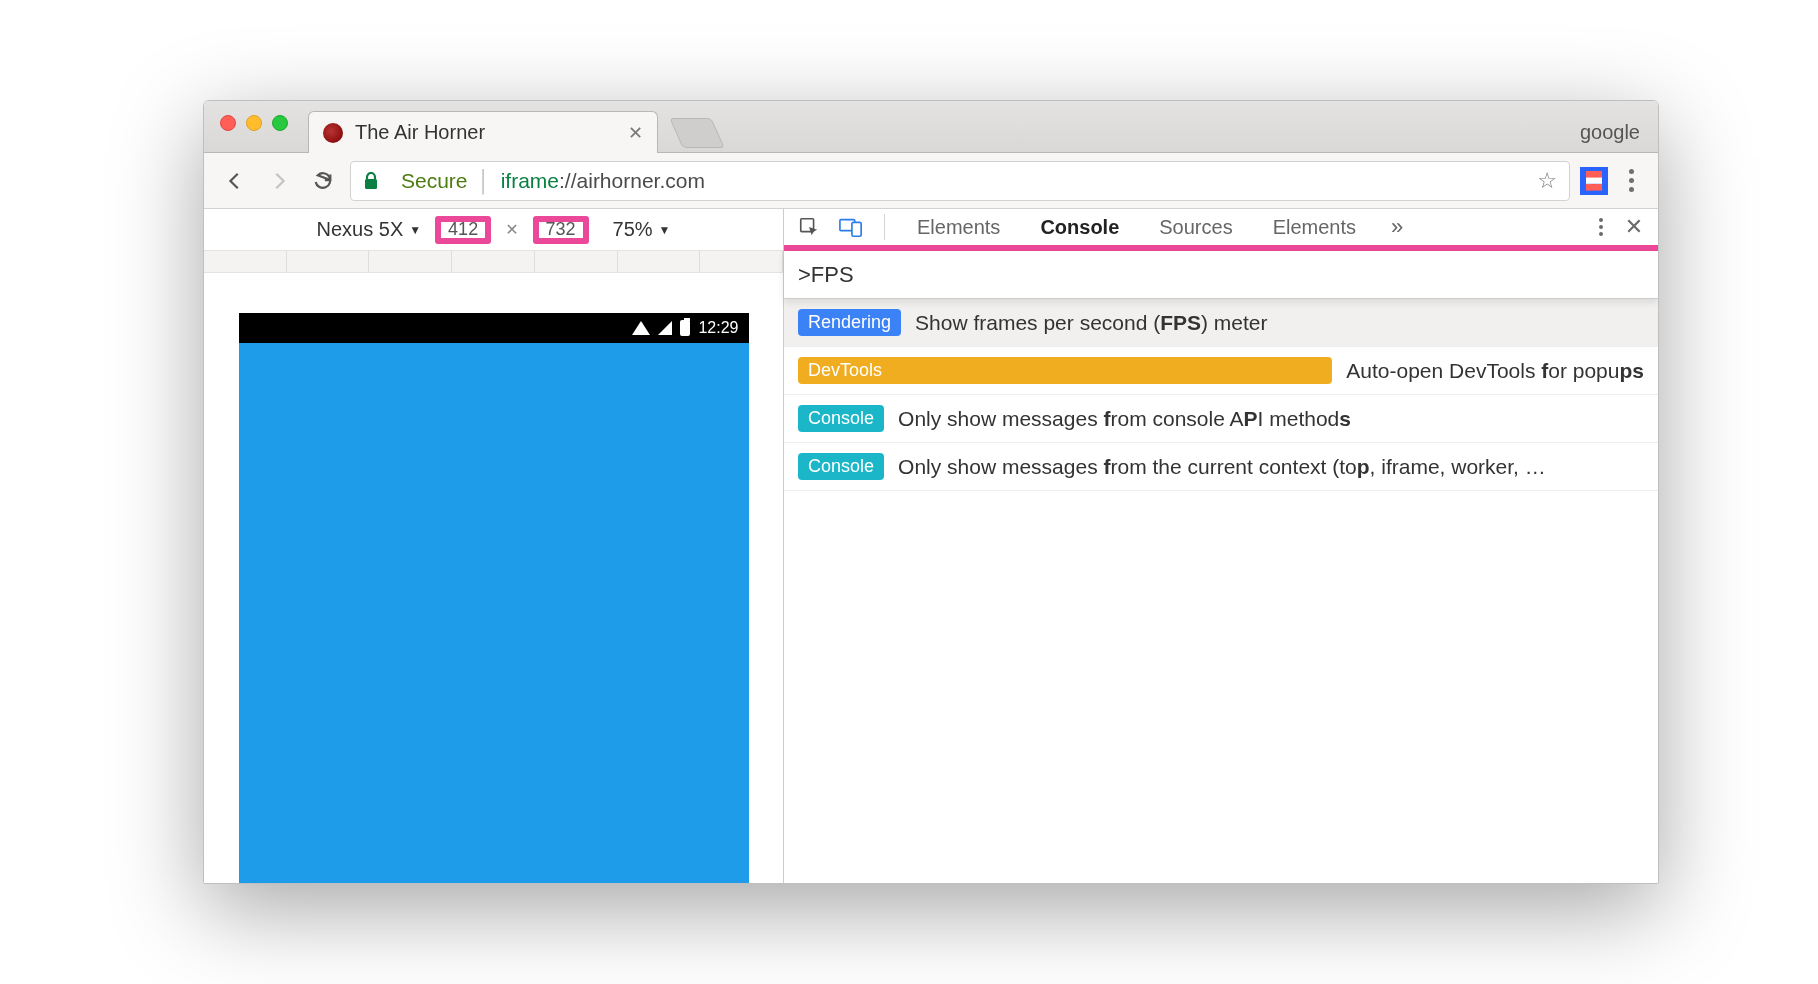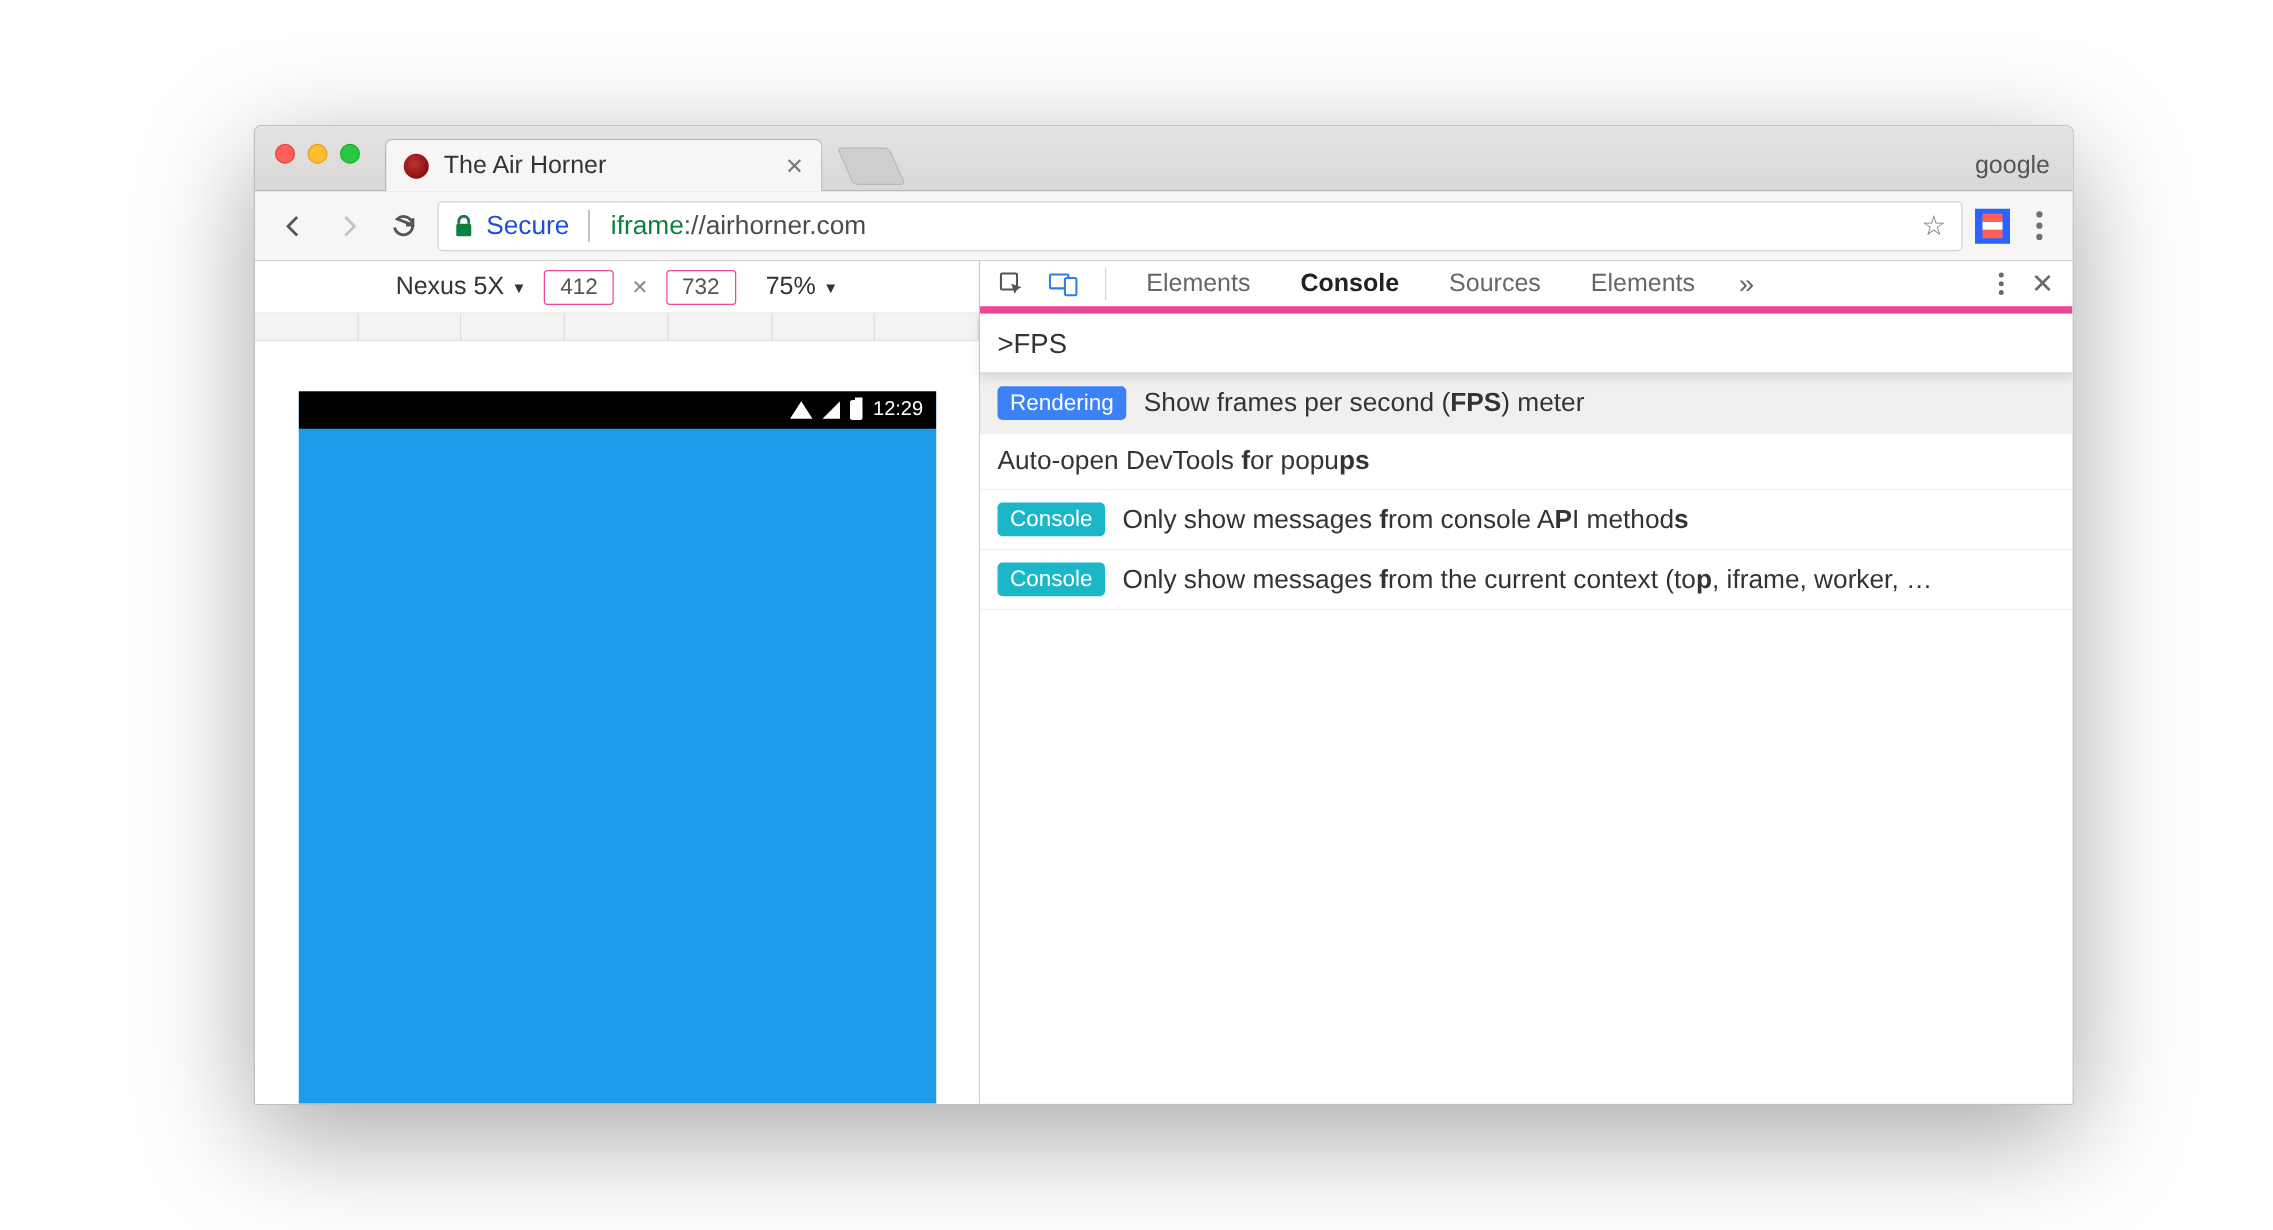--- a/index.html
+++ b/index.html
@@ -99,21 +99,21 @@
     background:#fff;
     border:1px solid #d3d2d0;
     border-radius:4px;
     display:flex;
     align-items:center;
     padding:0 12px;
     gap:10px;
     font-size:21px;
   }
   .lock-icon { color:#0b8043; font-size:18px; }
-  .secure-text { color:#1d4ed8; }
+  .secure-text { color:#4d7c0f;margin-left:12px; }
   .sep { color:#bfbfbf; }
   .url-proto { color:#0b8043; }
   .url-rest  { color:#4b4b4b; }
   .star-icon { margin-left:auto; color:#777; font-size:22px; }
 
   .ext-icon {
     width:28px; height:28px;
     display:flex;
     background:#2b63ff;
     position:relative;
@@ -149,21 +149,21 @@
     align-items:center;
     justify-content:center;
     gap:14px;
     font-size:20px;
     color:#333;
     border-bottom:1px solid #e4e3e2;
   }
   .device-name{ display:flex; align-items:center; gap:6px;}
   .device-name .tri, .zoom .tri{ font-size:12px; }
   .dim-input{
-    width:56px;height:28px;border:1px solid #ec4899;border-radius:3px;
+    width:56px;height:28px;border:6px solid #ec4899;border-radius:3px;
     text-align:center;font-size:18px;color:#555;background:#fff;
   }
   .dim-x{ color:#888; font-size:16px;}
   .zoom{ display:flex; align-items:center; gap:6px; margin-left:10px;}
 
   .ruler{
     height:22px;
     background:#f4f3f2;
     border-bottom:1px solid #e4e3e2;
     display:flex;
@@ -398,20 +398,21 @@
           <span>&gt;FPS</span>
         </div>
 
         <div class="cmd-results">
 
         <div class="cmd-item selected">
               <span class="badge rendering">Rendering</span>
               <span class="cmd-text">Show frames per second (<b>FPS</b>) meter</span>
             </div>
             <div class="cmd-item">
+              <span class="badge devtools">DevTools</span>
               <span class="cmd-text">Auto-open DevTools <b>f</b>or popu<b>ps</b></span>
             </div>
             <div class="cmd-item">
               <span class="badge console">Console</span>
               <span class="cmd-text">Only show messages <b>f</b>rom console A<b>P</b>I method<b>s</b></span>
             </div>
             <div class="cmd-item">
               <span class="badge console">Console</span>
               <span class="cmd-text">Only show messages <b>f</b>rom the current context (to<b>p</b>, iframe, worker, …</span>
             </div>

